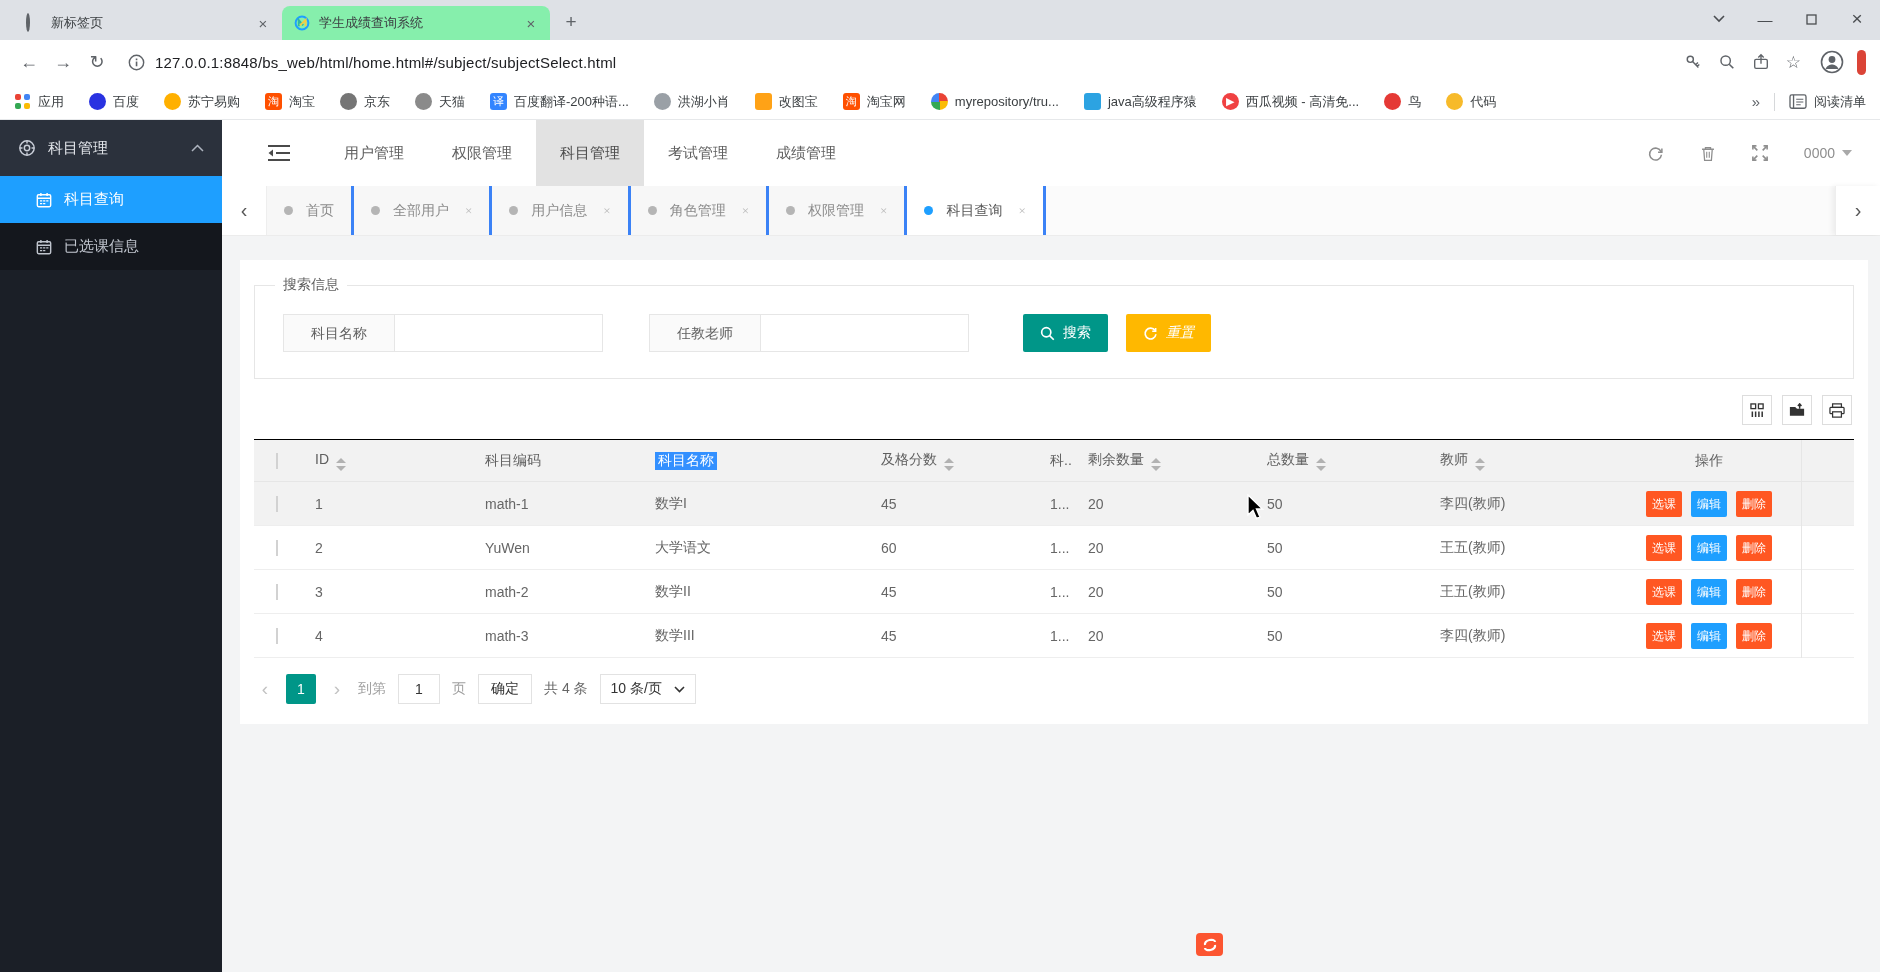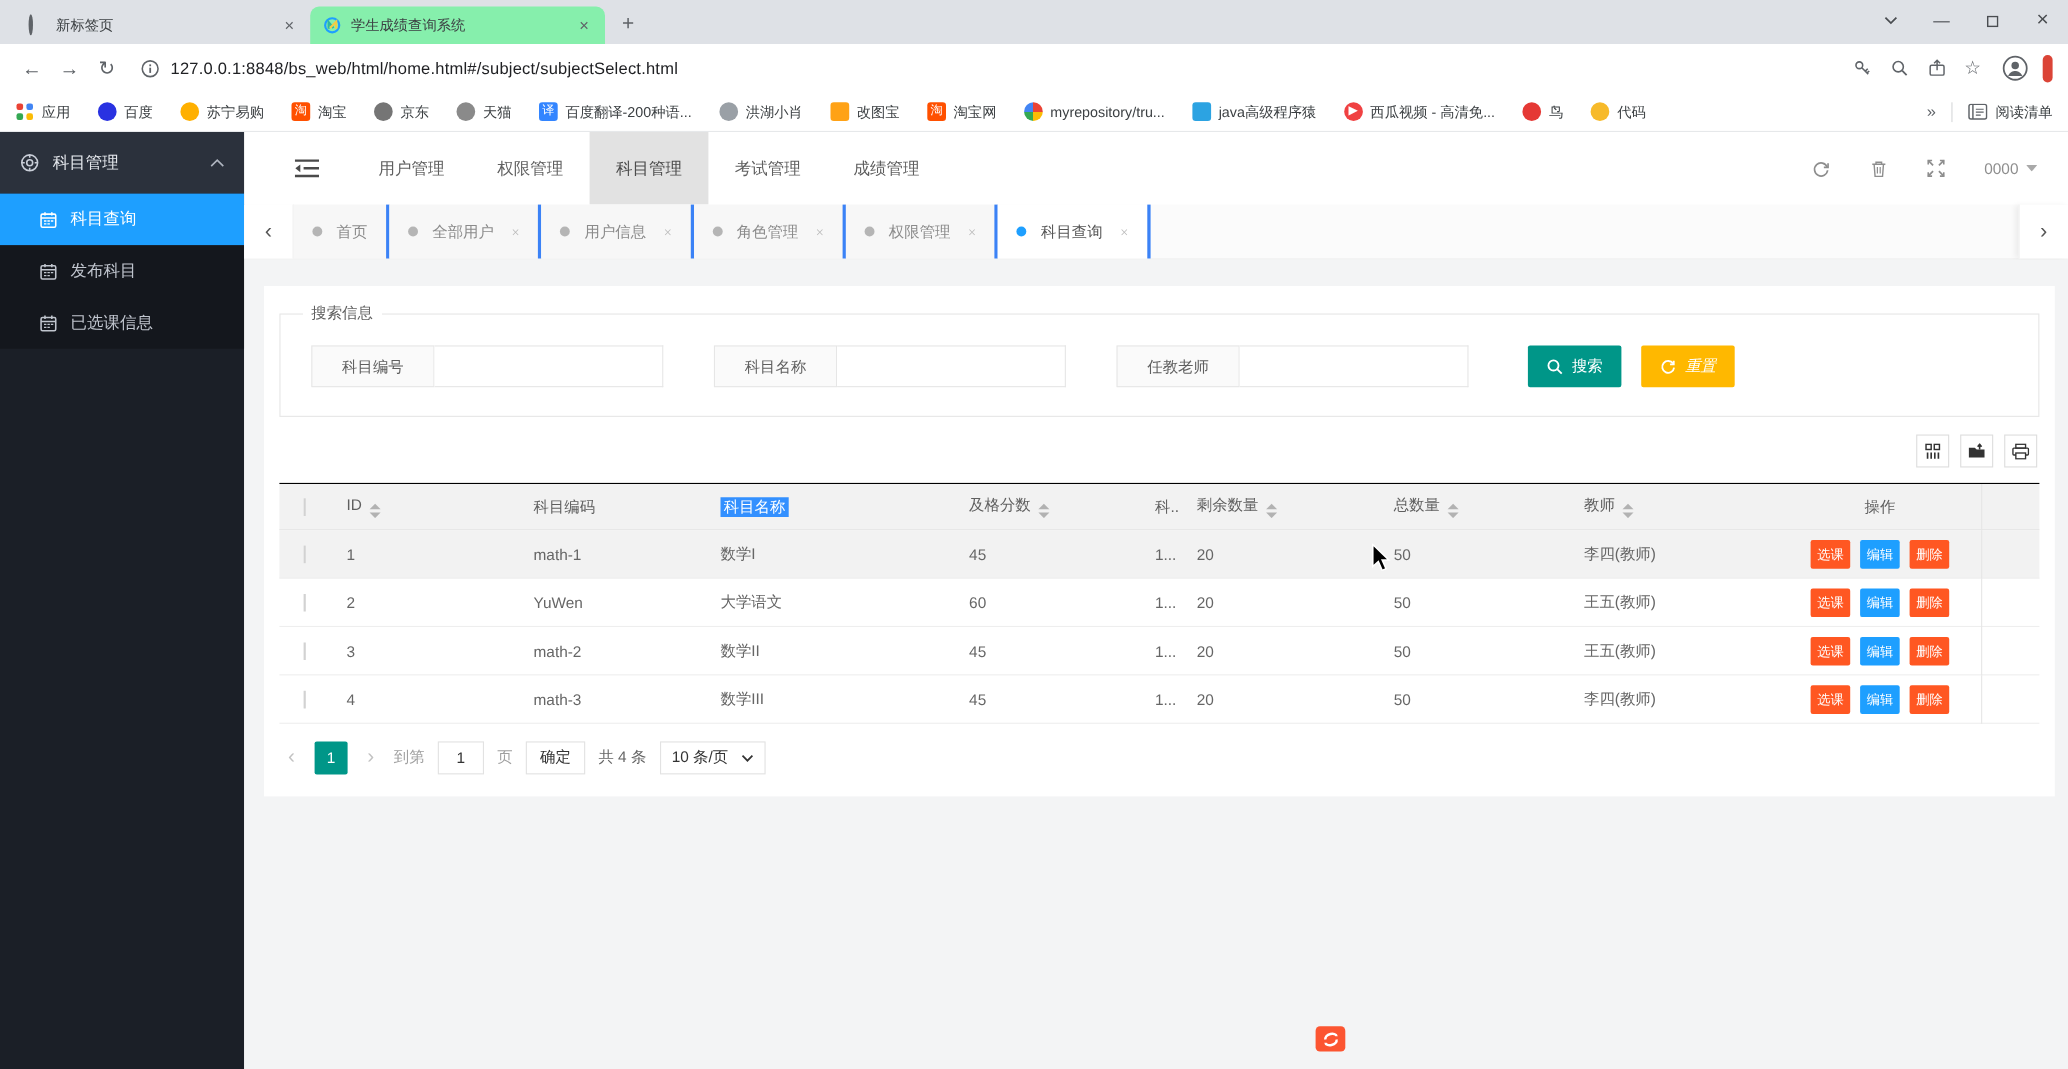--- a/index.html
+++ b/index.html
@@ -310,28 +310,20 @@
             <path d="M4.5 10 H7 M8 10 H10.5 M11.5 10 H14 M4.5 13 H7 M8 13 H10.5" stroke="currentColor" stroke-width="1.4"></path>
           </svg>
           <span>科目查询</span>
         </div>
         <div class="side-item">
           <svg width="16" height="16" viewBox="0 0 18 18">
             <rect x="1.5" y="3" width="15" height="13.5" rx="1.5" fill="none" stroke="currentColor" stroke-width="1.6"></rect>
             <path d="M1.5 7 H16.5 M5.5 1 V4.5 M12.5 1 V4.5" stroke="currentColor" stroke-width="1.6"></path>
             <path d="M4.5 10 H7 M8 10 H10.5 M11.5 10 H14 M4.5 13 H7 M8 13 H10.5" stroke="currentColor" stroke-width="1.4"></path>
           </svg>
-          <span>发布科目</span>
-        </div>
-        <div class="side-item">
-          <svg width="16" height="16" viewBox="0 0 18 18">
-            <rect x="1.5" y="3" width="15" height="13.5" rx="1.5" fill="none" stroke="currentColor" stroke-width="1.6"></rect>
-            <path d="M1.5 7 H16.5 M5.5 1 V4.5 M12.5 1 V4.5" stroke="currentColor" stroke-width="1.6"></path>
-            <path d="M4.5 10 H7 M8 10 H10.5 M11.5 10 H14 M4.5 13 H7 M8 13 H10.5" stroke="currentColor" stroke-width="1.4"></path>
-          </svg>
           <span>已选课信息</span>
         </div>
       </div>
   </aside>
 
   <div class="main">
 
     <header class="topbar">
       <span class="burger">
         <svg width="22" height="18" viewBox="0 0 22 18">
@@ -410,24 +402,20 @@
         </div>
       <div class="strip-arrow right">›</div>
     </div>
 
     <div class="content">
       <div class="card">
 
         <fieldset>
           <legend>搜索信息</legend>
           <div class="frow">
-            <div class="fgroup">
-              <span class="flabel">科目编号</span>
-              <input class="finput" value="" style="">
-            </div>
             <div class="fgroup">
               <span class="flabel">科目名称</span>
               <input class="finput" value="" style="">
             </div>
             <div class="fgroup">
               <span class="flabel">任教老师</span>
               <input class="finput" value="" style="">
             </div>
             <button class="btn btn-search">
               <svg width="15" height="15" viewBox="0 0 18 18">

